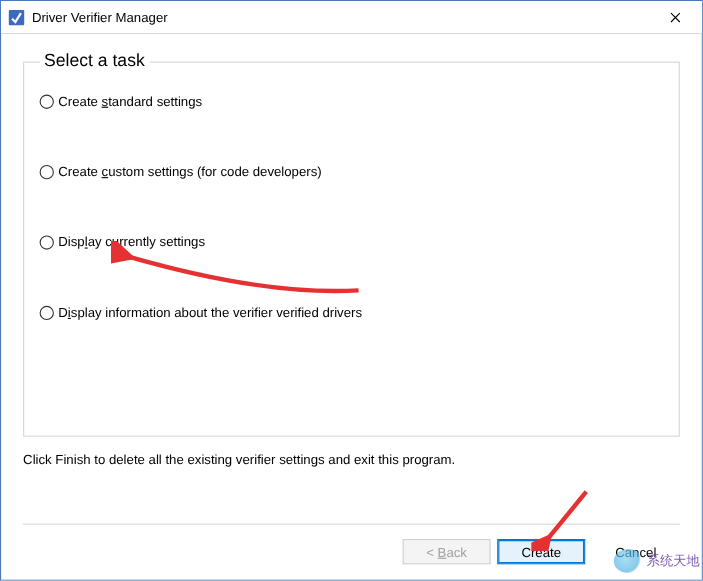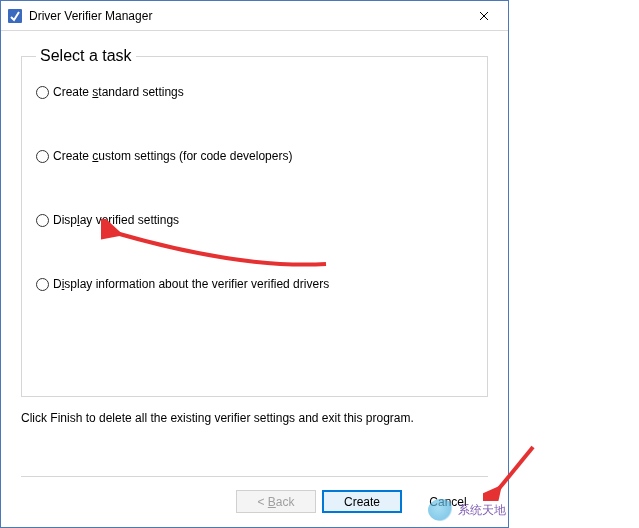--- a/index.html
+++ b/index.html
@@ -7,21 +7,21 @@
     margin: 0; padding: 0;
     width: 639px; height: 528px;
     font-family: "Segoe UI", Tahoma, sans-serif;
     font-size: 12px;
     background: #fff;
     color: #000;
     overflow: hidden;
     position: relative;
   }
   .window {
-    width: 509px; height: 528px;
+    width: 639px; height: 528px;
     border: 1px solid #4a78b8;
     background: #fff;
     display: flex;
     flex-direction: column;
     position: relative;
   }
   .titlebar {
     height: 30px;
     display: flex;
     align-items: center;
@@ -200,21 +200,21 @@
         <input type="radio" name="task" class="radio-input" style="">
         <span class="radio-label">
           <span>Create </span><span class="underline-mn">c</span><span>ustom settings (for code developers)</span>
         </span>
       </label>
 
 
       <label class="radio-row">
         <input type="radio" name="task" class="radio-input" style="">
         <span class="radio-label">
-          <span>Disp</span><span class="underline-mn">l</span><span>ay verified settings</span>
+          <span>Disp</span><span class="underline-mn">l</span><span>ay currently settings</span>
         </span>
       </label>
 
       <label class="radio-row">
         <input type="radio" name="task" class="radio-input" style="">
         <span class="radio-label">
           <span>D</span><span class="underline-mn">i</span><span>splay information about the verifier verified drivers</span>
         </span>
       </label>
 

